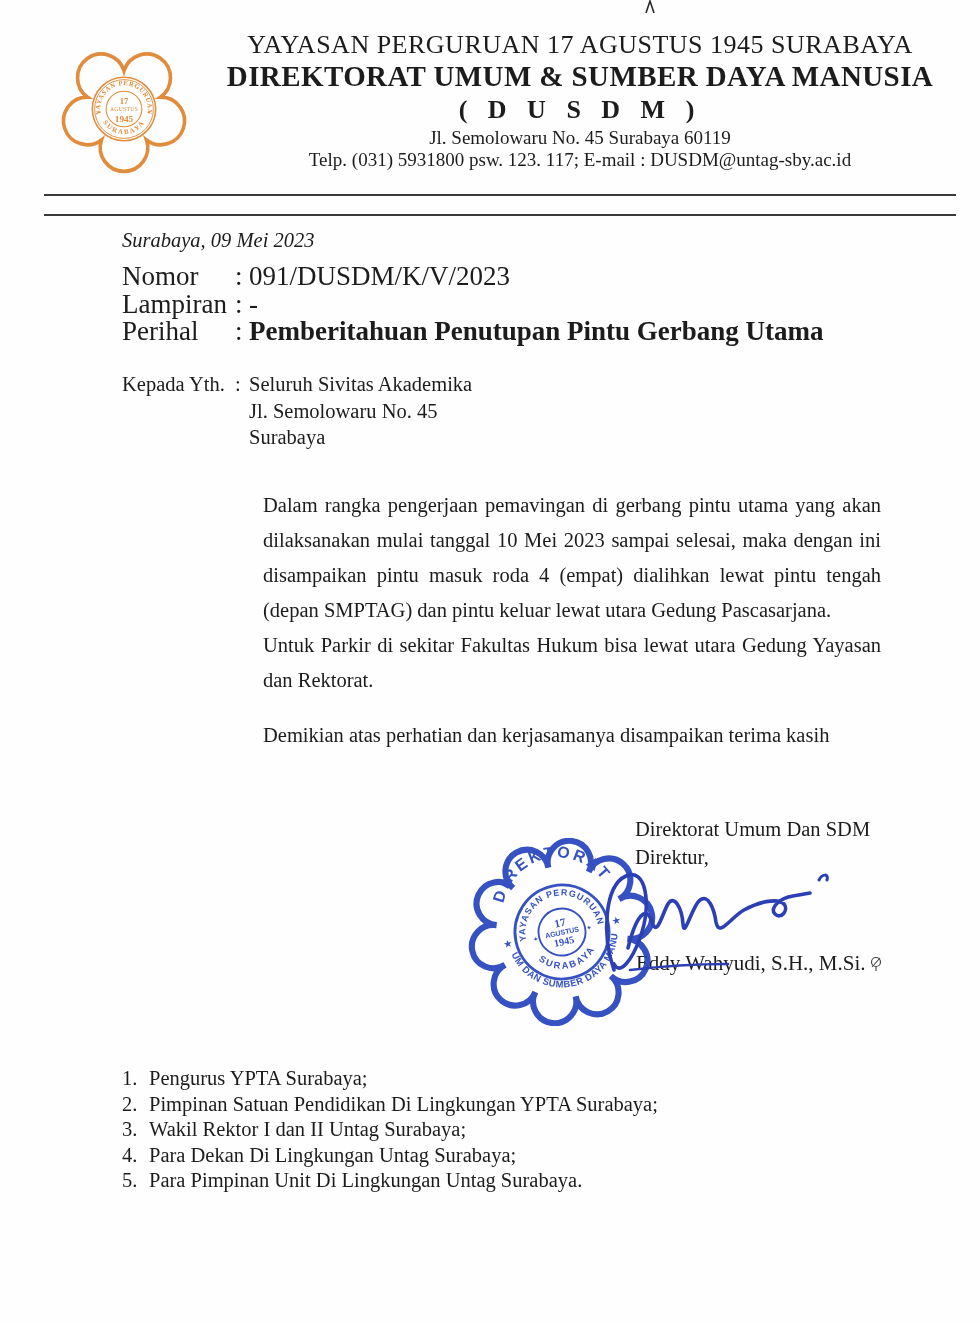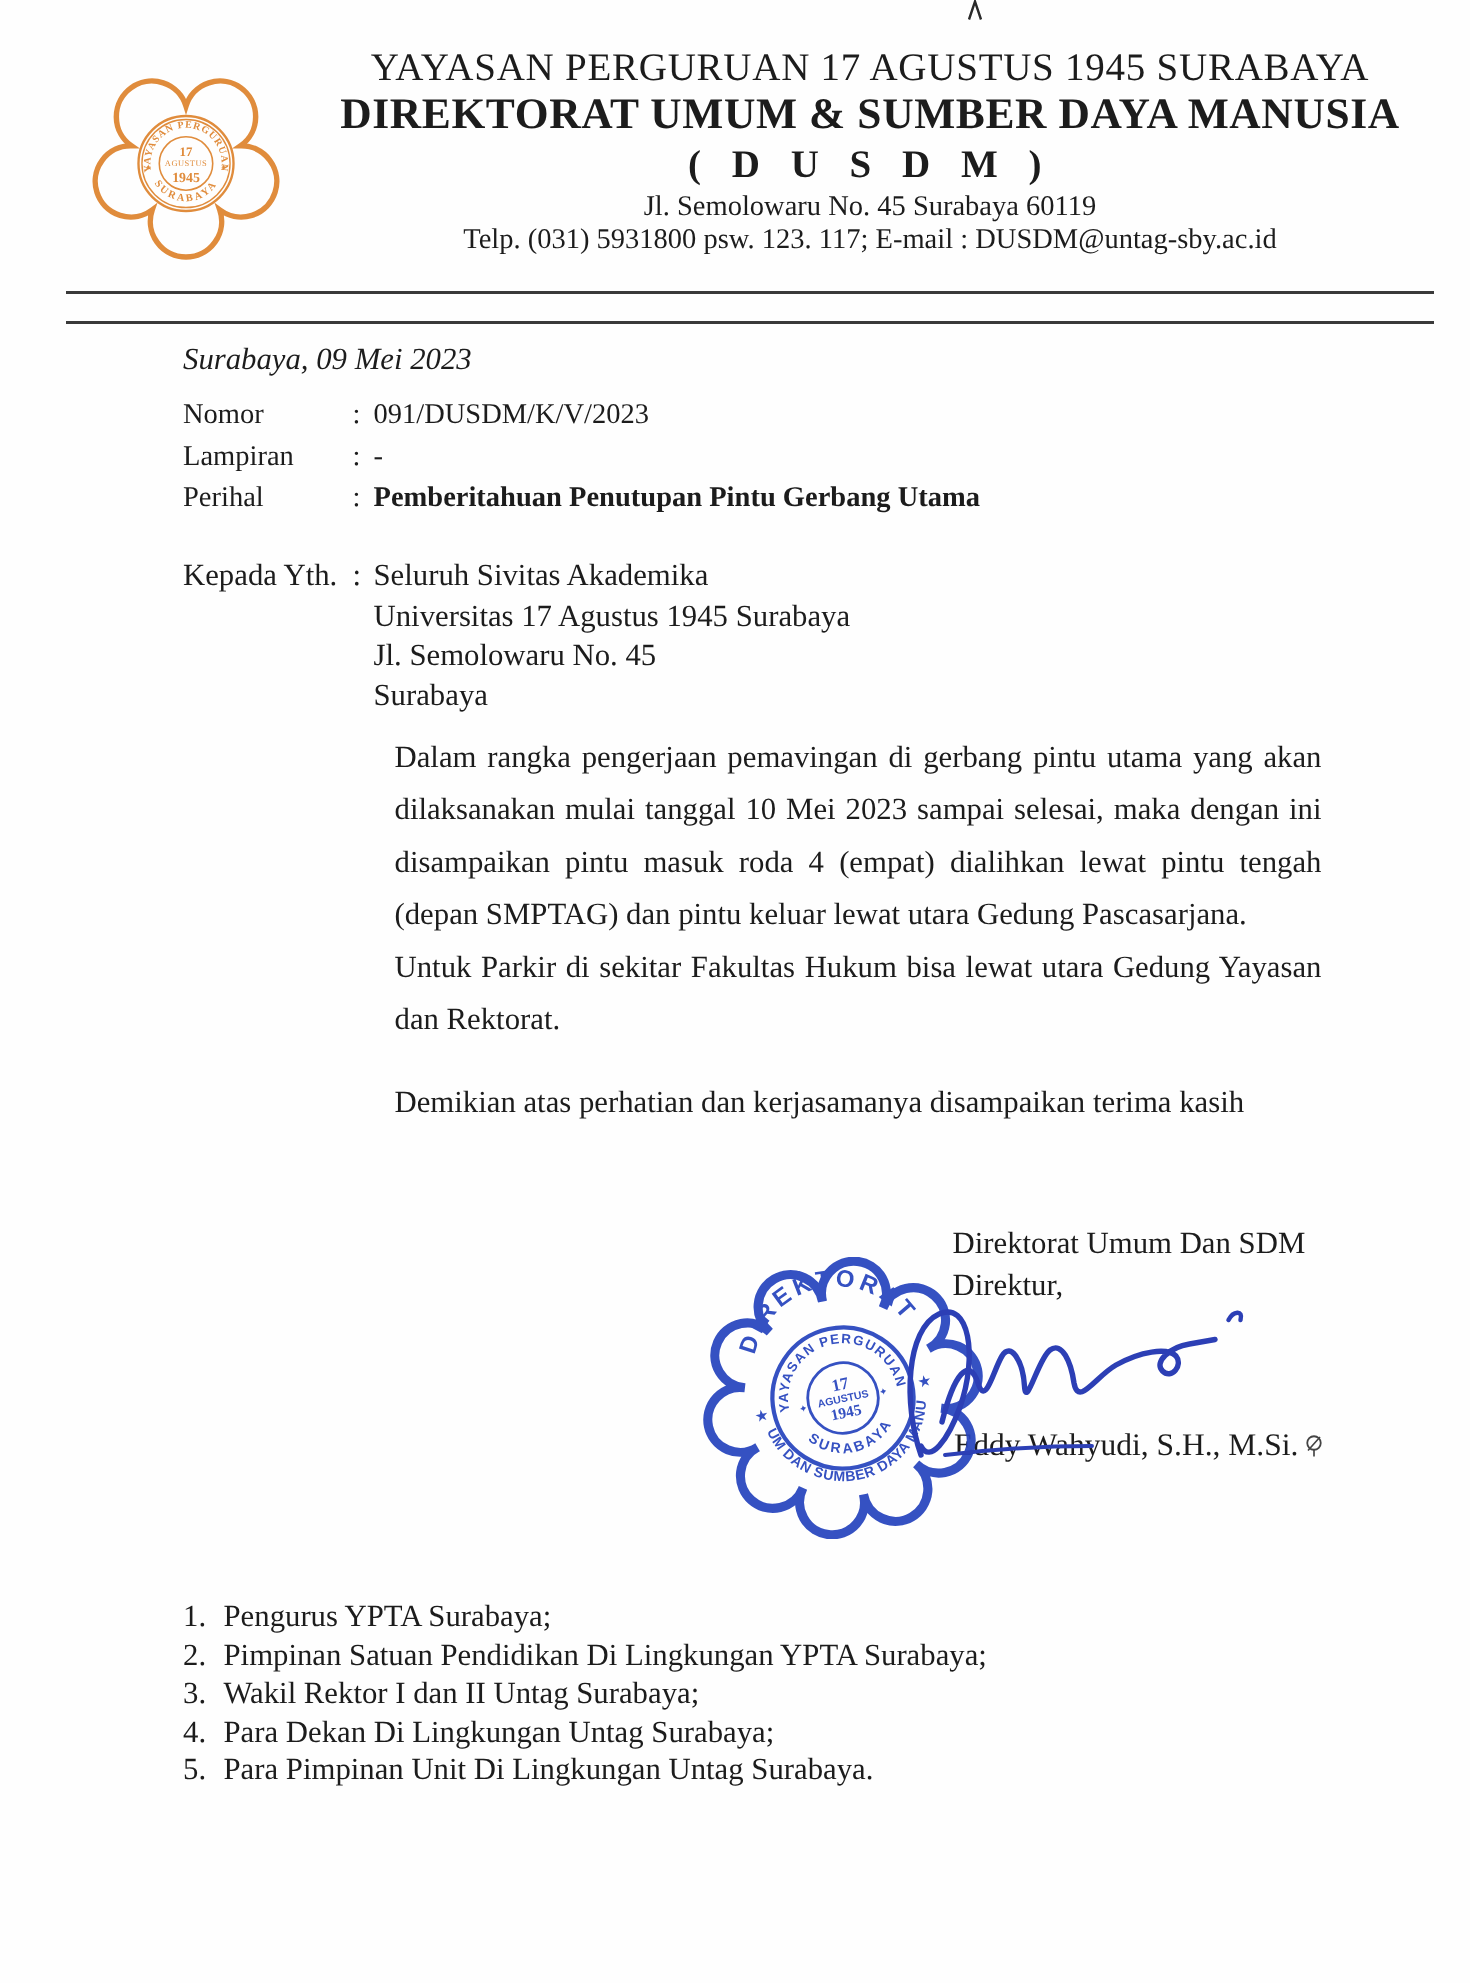--- a/index.html
+++ b/index.html
@@ -14,21 +14,21 @@
   .head-dir{font-size:29px;font-weight:bold;letter-spacing:.4px;white-space:nowrap;}
   .head-abbr{font-size:26px;font-weight:bold;letter-spacing:7px;margin-top:1px;}
   .head-addr{font-size:19px;margin-top:2px;}
   .head-contact{font-size:19px;}
   .rule{position:absolute;left:44px;right:24px;height:0;border-top:2px solid #3a3a3a;}
   .rule1{top:194px;}
   .rule2{top:214px;border-top-width:2px;}
 
   
   .dateline{position:absolute;left:122px;top:229px;font-size:20.5px;font-style:italic;}
-  .meta{position:absolute;left:122px;top:263px;font-size:19px;line-height:27.5px;}
+  .meta{position:absolute;left:122px;top:263px;font-size:27px;line-height:27.5px;}
   .kv{display:flex;}
   .kv-label{width:113px;flex:0 0 113px;}
   .kv-colon{width:14px;flex:0 0 14px;}
   .bold{font-weight:bold;}
 
   
   .recipient{position:absolute;left:122px;top:371px;font-size:20.5px;line-height:26.5px;}
 
   
   .body-text{position:absolute;left:263px;top:488px;width:618px;font-size:20.5px;line-height:35px;}
@@ -117,21 +117,20 @@
 
   <div class="recipient">
     <div class="kv">
       <span class="kv-label">Kepada Yth.</span>
       <span class="kv-colon">:</span>
       <span>Seluruh Sivitas Akademika</span>
     </div>
     <div class="kv">
       <span class="kv-label"></span>
         <span class="kv-colon"></span>
-      <span>Universitas 17 Agustus 1945 Surabaya</span>
     </div>
     <div class="kv">
       <span class="kv-label"></span>
         <span class="kv-colon"></span>
       <span>Jl. Semolowaru No. 45</span>
     </div>
     <div class="kv">
       <span class="kv-label"></span>
         <span class="kv-colon"></span>
       <span>Surabaya</span>

